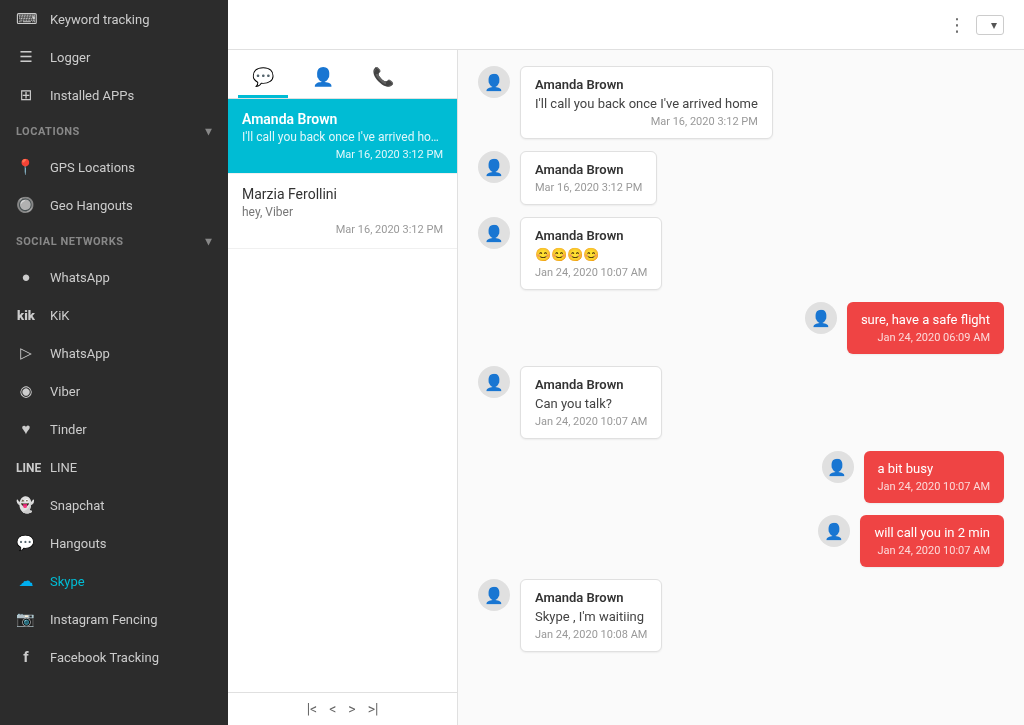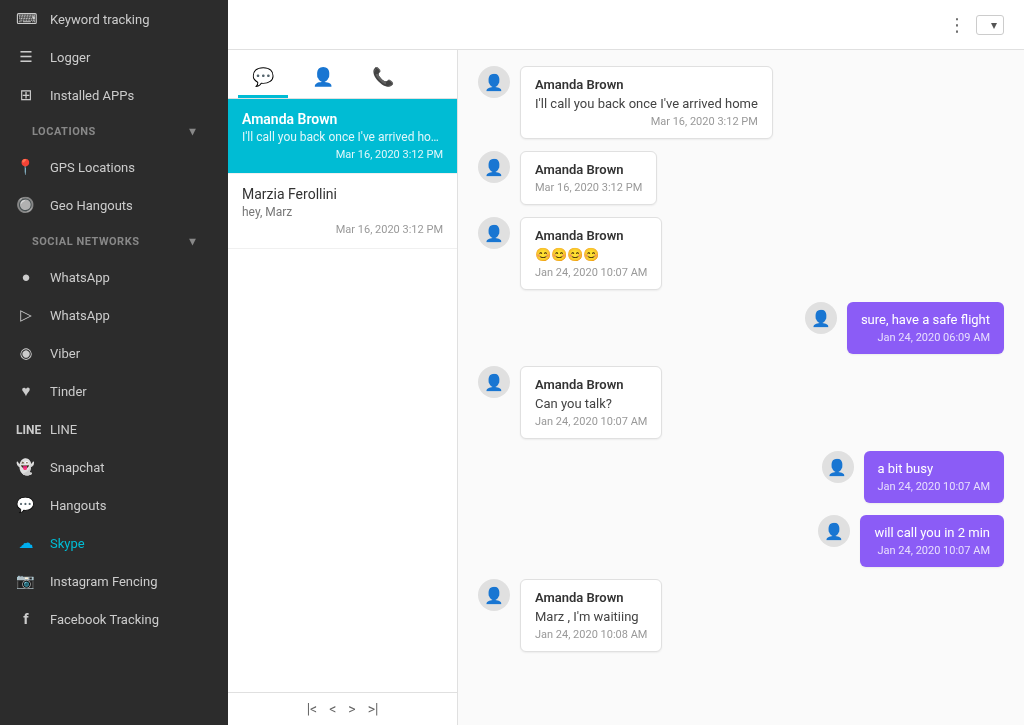--- a/index.html
+++ b/index.html
@@ -23,21 +23,21 @@
       gap: 14px;
       font-size: 13px;
       color: #ccc;
     }
     .sidebar-item.active { color: #00bcd4; }
     .sidebar-item .icon { width: 20px; text-align: center; font-size: 15px; flex-shrink: 0; }
     .sidebar-section-header {
       display: flex;
       align-items: center;
       justify-content: space-between;
-      padding: 10px 32px;
+      padding: 10px 16px;
       font-size: 11px;
       font-weight: 700;
       color: #888;
       text-transform: uppercase;
       letter-spacing: 0.5px;
     }
     .sidebar-section-header .chevron { font-size: 12px; color: #888; }
 
     
     .main {
@@ -136,21 +136,21 @@
     }
     .msg-bubble {
       background: #fff;
       border: 1px solid #e0e0e0;
       border-radius: 6px;
       padding: 10px 14px;
       max-width: 460px;
       box-shadow: 0 1px 2px rgba(0,0,0,0.06);
     }
     .msg-bubble.outgoing {
-      background: #8b5cf6;
+      background: #ef4444;
       border: none;
       color: #fff;
     }
     .msg-sender { font-size: 13px; font-weight: 600; color: #333; margin-bottom: 4px; }
     .msg-text { font-size: 13px; color: #444; margin-bottom: 4px; }
     .msg-bubble.outgoing .msg-text { color: #fff; }
     .msg-time { font-size: 11px; color: #999; text-align: right; }
     .msg-bubble.outgoing .msg-time { color: rgba(255,255,255,0.8); }
   </style>
 </head>
@@ -188,20 +188,24 @@
       </div>
       <div class="sidebar-section-header">
         <span>SOCIAL NETWORKS</span>
         <span class="chevron">▾</span>
       </div>
       <div class="sidebar-item">
         <span class="icon">●</span>
       <span>WhatsApp</span>
       </div>
       <div class="sidebar-item">
+        <span class="icon"><span style="font-weight:900;font-size:13px;">kik</span></span>
+      <span>KiK</span>
+      </div>
+      <div class="sidebar-item">
         <span class="icon">▷</span>
       <span>WhatsApp</span>
       </div>
       <div class="sidebar-item">
         <span class="icon">◉</span>
       <span>Viber</span>
       </div>
       <div class="sidebar-item">
         <span class="icon">♥</span>
       <span>Tinder</span>
@@ -257,21 +261,21 @@
           <div class="conv-tab">📞</div>
         </div>
       <div class="conv-list" id="conv-list">
           <div class="conv-item active">
     <div class="conv-name">Amanda Brown</div>
     <div class="conv-preview">I'll call you back once I've arrived home</div>
     <div class="conv-time">Mar 16, 2020 3:12 PM</div>
   </div>
           <div class="conv-item">
     <div class="conv-name">Marzia Ferollini</div>
-    <div class="conv-preview">hey, Marz</div>
+    <div class="conv-preview">hey, Viber</div>
     <div class="conv-time">Mar 16, 2020 3:12 PM</div>
   </div>
         </div>
       <div class="conv-pagination">
         <span>|&lt;</span>
         <span>&lt;</span>
         <span>&gt;</span>
         <span>&gt;|</span>
       </div>
     </div>
@@ -326,20 +330,20 @@
           <div class="msg-bubble outgoing">
             <div class="msg-text">will call you in 2 min</div>
             <div class="msg-time">Jan 24, 2020 10:07 AM</div>
           </div>
           <div class="msg-avatar">👤</div>
         </div>
         <div class="msg-row">
           <div class="msg-avatar">👤</div>
           <div class="msg-bubble">
             <div class="msg-sender">Amanda Brown</div>
-            <div class="msg-text">Marz , I'm waitiing</div>
+            <div class="msg-text">Skype , I'm waitiing</div>
             <div class="msg-time">Jan 24, 2020 10:08 AM</div>
           </div>
         </div>
       </div>
 
   </div>
 </div>
 
 </body></html>

